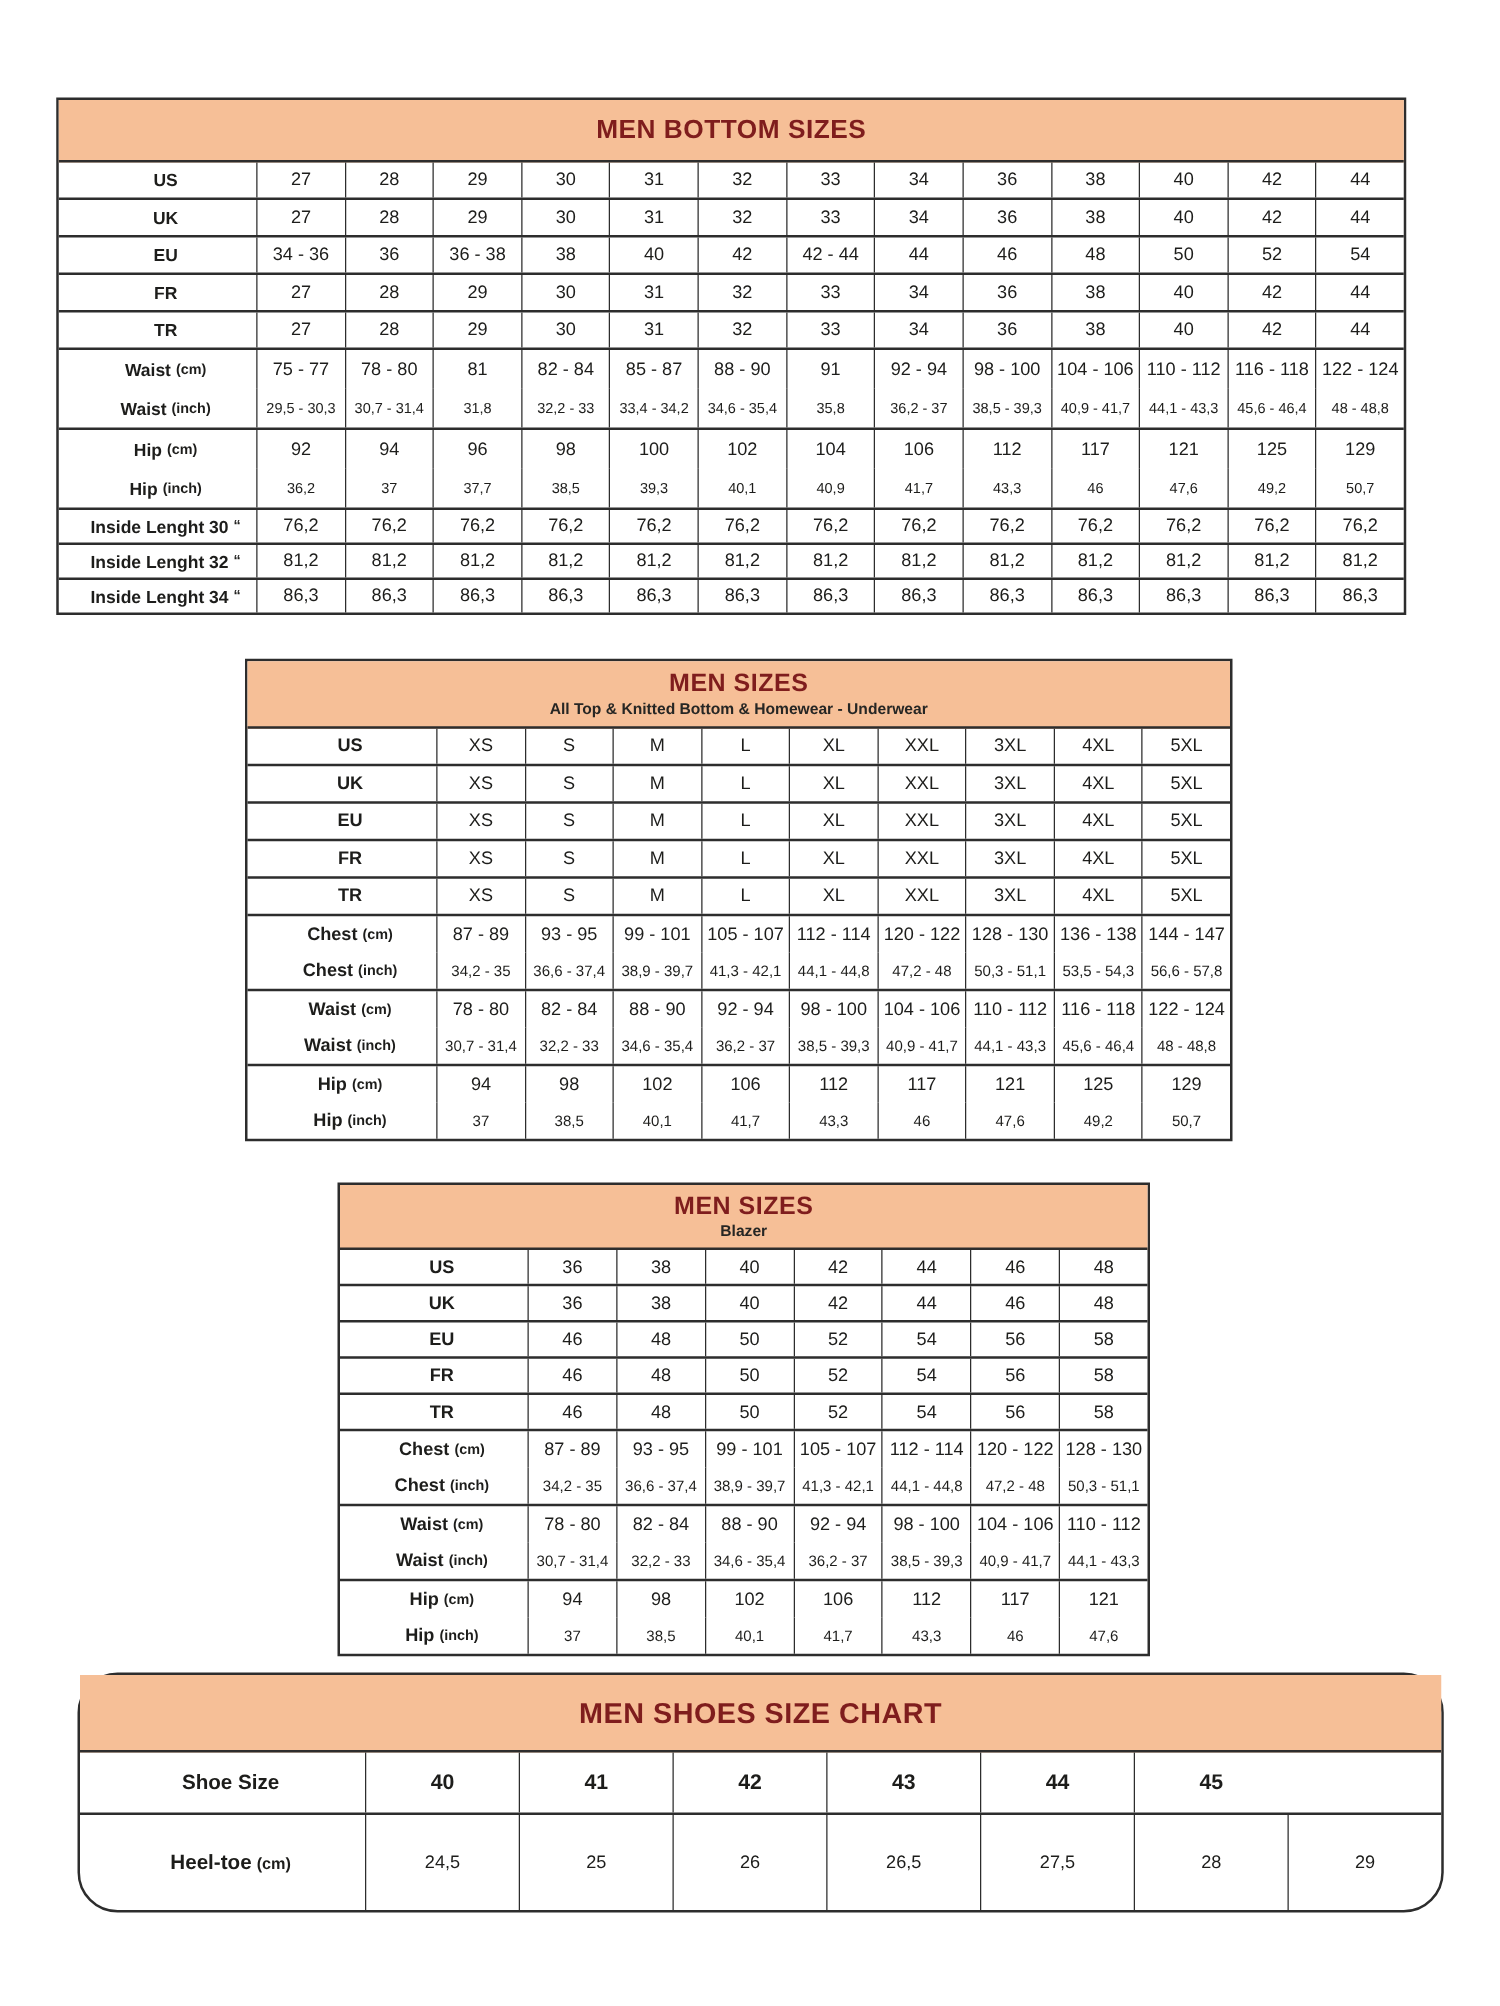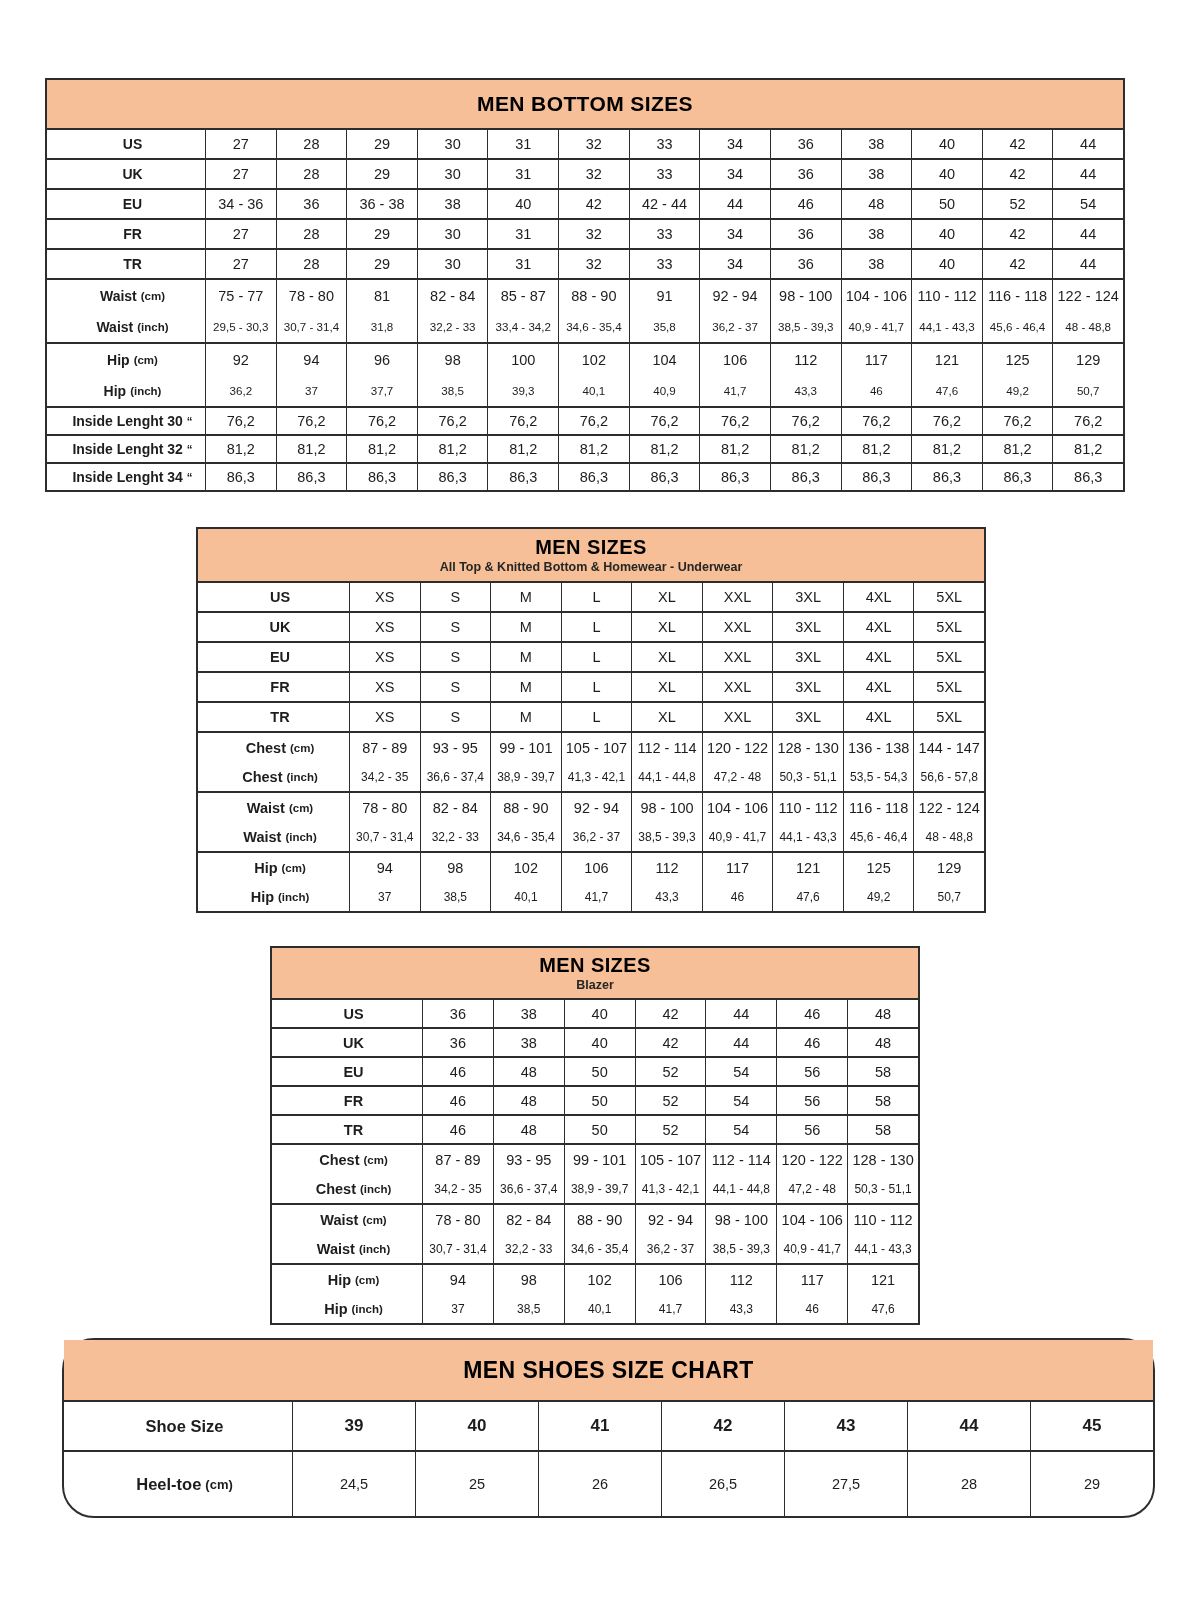--- a/index.html
+++ b/index.html
@@ -10,21 +10,21 @@
     font-family:"Liberation Sans", sans-serif;
     color:var(--ink, #1d1d1b);
   }
   .twrap { border:2.5px solid var(--line,#2d2d2d); background:#fff; }
   .thead {
     background:var(--peach,#F6BF97);
     border-bottom:2.5px solid var(--line,#2d2d2d);
     display:flex; flex-direction:column; align-items:center; justify-content:center;
     gap:1px; text-align:center;
   }
-  .ttitle { font-weight:700; letter-spacing:.4px; color:#000000; }
+  .ttitle { font-weight:700; letter-spacing:.4px; color:#7f1d1d; }
   .tsub   { font-weight:700; font-size:12.5px; color:#262624; }
   .tsub:empty { display:none; }
 
   .sec + .sec { border-top:2px solid var(--line,#2d2d2d); }
   .trow { display:grid; }
   .cell {
     display:flex; align-items:center; justify-content:center;
     overflow:hidden; white-space:nowrap;
   }
   .cell + .cell { border-left:1.3px solid var(--line,#2d2d2d); }
@@ -64,21 +64,21 @@
   #t2 .val { font-size:14.5px; }
   #t2 .small { font-size:12px; }
   #t2 .labelcell { font-size:14.5px; }
 
   
   #t3 { margin:13px 0 0 62px; width:1093px;border-radius:32px; }
   #t3 .thead { height:62px; }
   #t3 .ttitle { font-size:23px; }
   #t3 .trow { grid-template-columns:228px repeat(7,1fr); }
   #t3 .sec:nth-child(1) .cell { height:48px; }
-  #t3 .sec:nth-child(2) .cell { height:64px; }
+  #t3 .sec:nth-child(2) .cell { height:76px; }
   #t3 .sec:nth-child(1) .val { font-weight:700; font-size:17px; }
   #t3 .sec:nth-child(2) .val { font-size:14.5px; }
   #t3 .labelcell { font-size:16.5px; }
   #t3 .lblunit { font-size:13px; }
 </style>
 </head>
 <body style="--peach: #F6BF97; --line: #2D2D2D; --ink: #1D1D1B;">
 
 <div id="t0" class="twrap">
   <div class="thead">
@@ -684,21 +684,20 @@
   <div class="thead">
     <div class="ttitle">MEN SHOES SIZE CHART</div>
 
   </div>
   <div class="tbody">
       <div class="sec">
         <div class="trow single">
           <div class="cell labelcell">
             <div class="lblname">Shoe Size</div>
           </div>
-          <div class="cell val">39</div>
           <div class="cell val">40</div>
           <div class="cell val">41</div>
           <div class="cell val">42</div>
           <div class="cell val">43</div>
           <div class="cell val">44</div>
           <div class="cell val">45</div>
         </div>
       </div>
       <div class="sec">
         <div class="trow single">

